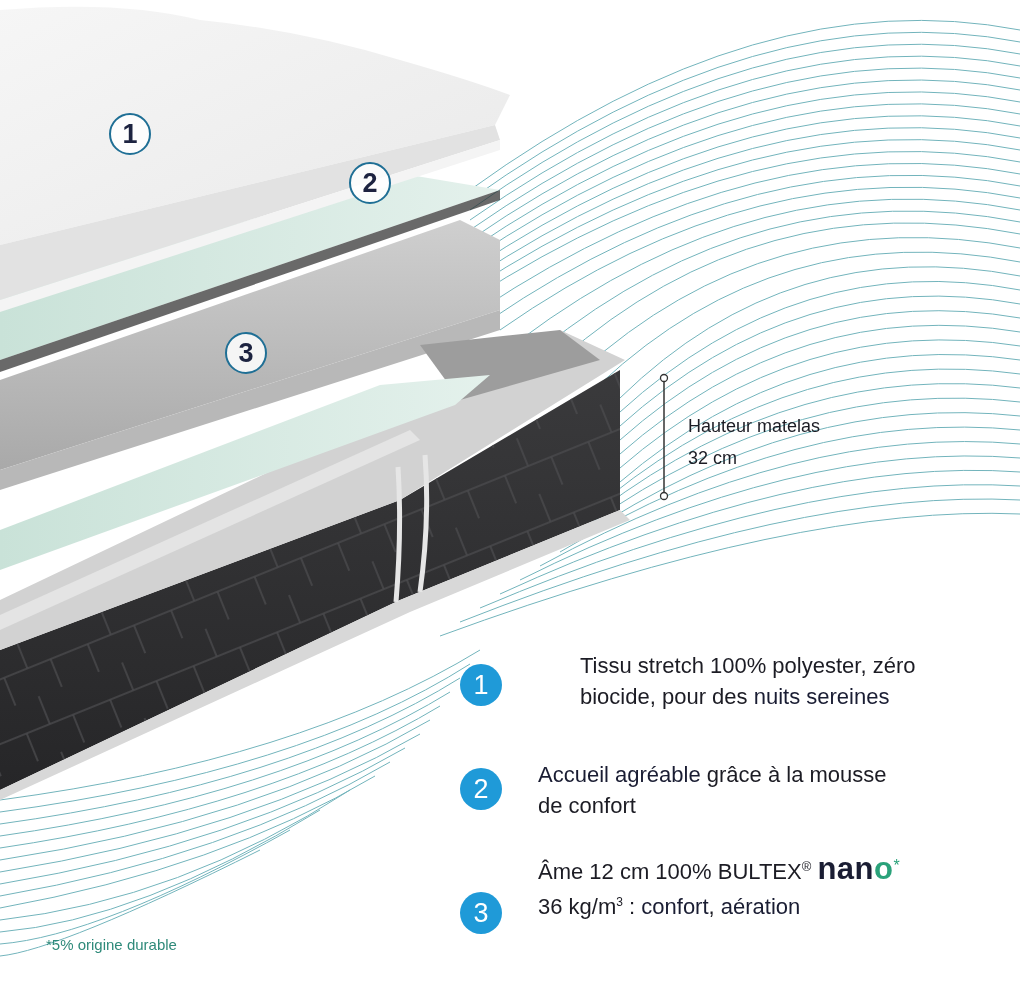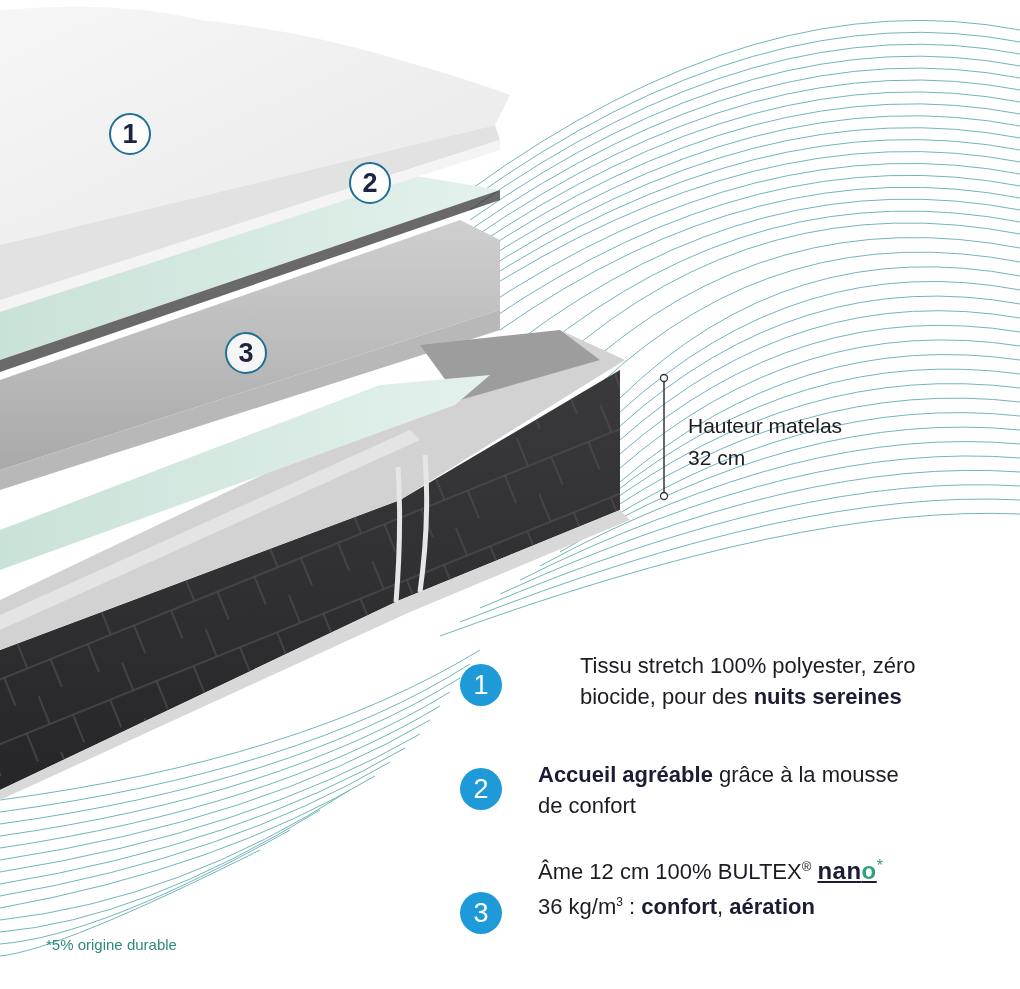--- a/index.html
+++ b/index.html
@@ -3,27 +3,27 @@
 <meta charset="utf-8">
 <style>
   html, body { margin: 0; padding: 0; background: #ffffff; }
   body { width: 1020px; height: 989px; position: relative; overflow: hidden;
          font-family: "Liberation Sans", sans-serif; color: #1c1c24; }
   #scene { position: absolute; left: 0; top: 0; width: 1020px; height: 989px; }
   .callout { position: absolute; width: 38px; height: 38px; border-radius: 50%;
              border: 2px solid #1f6f95; background: rgba(255,255,255,0.85);
              color: #1d2340; font-weight: bold; font-size: 27px; line-height: 38px;
              text-align: center; box-sizing: content-box; }
-  .height-label { position: absolute; left: 688px; top: 410px; font-size: 21px; line-height: 32px; color: #1c1c24; }
+  .height-label { position: absolute; left: 688px; top: 410px; font-size: 18px; line-height: 32px; color: #1c1c24; }
   .feature { position: absolute; left: 460px; width: 540px; display: flex; align-items: flex-start; }
   .badge { width: 42px; height: 42px; border-radius: 50%; background: #1f9ad8; color: #fff;
            font-size: 27px; line-height: 42px; text-align: center; flex: 0 0 42px; margin-right: 36px; }
   .ftext { font-size: 22px; line-height: 31px; color: #1c1c24; }
-  .ftext b { font-weight: bold; color: #1a1d33; }
-  .nano { font-weight: bold; font-size: 24px; color: #1a1d33; letter-spacing: 0.5px; text-decoration: underline; }
+  .ftext b { font-weight: normal; color: #1a1d33; }
+  .nano { font-weight: bold; font-size: 31px; color: #1a1d33; letter-spacing: 0.5px; }
   .nano .o { color: #2aa27a; }
   .star { color: #2aa27a; font-size: 16px; vertical-align: super; }
   .reg { font-size: 13px; vertical-align: super; }
   .sup { font-size: 12px; vertical-align: super; }
   .footnote { position: absolute; left: 46px; top: 936px; font-size: 15px; color: #2f8a7a; }
 </style>
 </head>
 <body>
 
 <svg id="scene" viewBox="0 0 1020 989" xmlns="http://www.w3.org/2000/svg">

